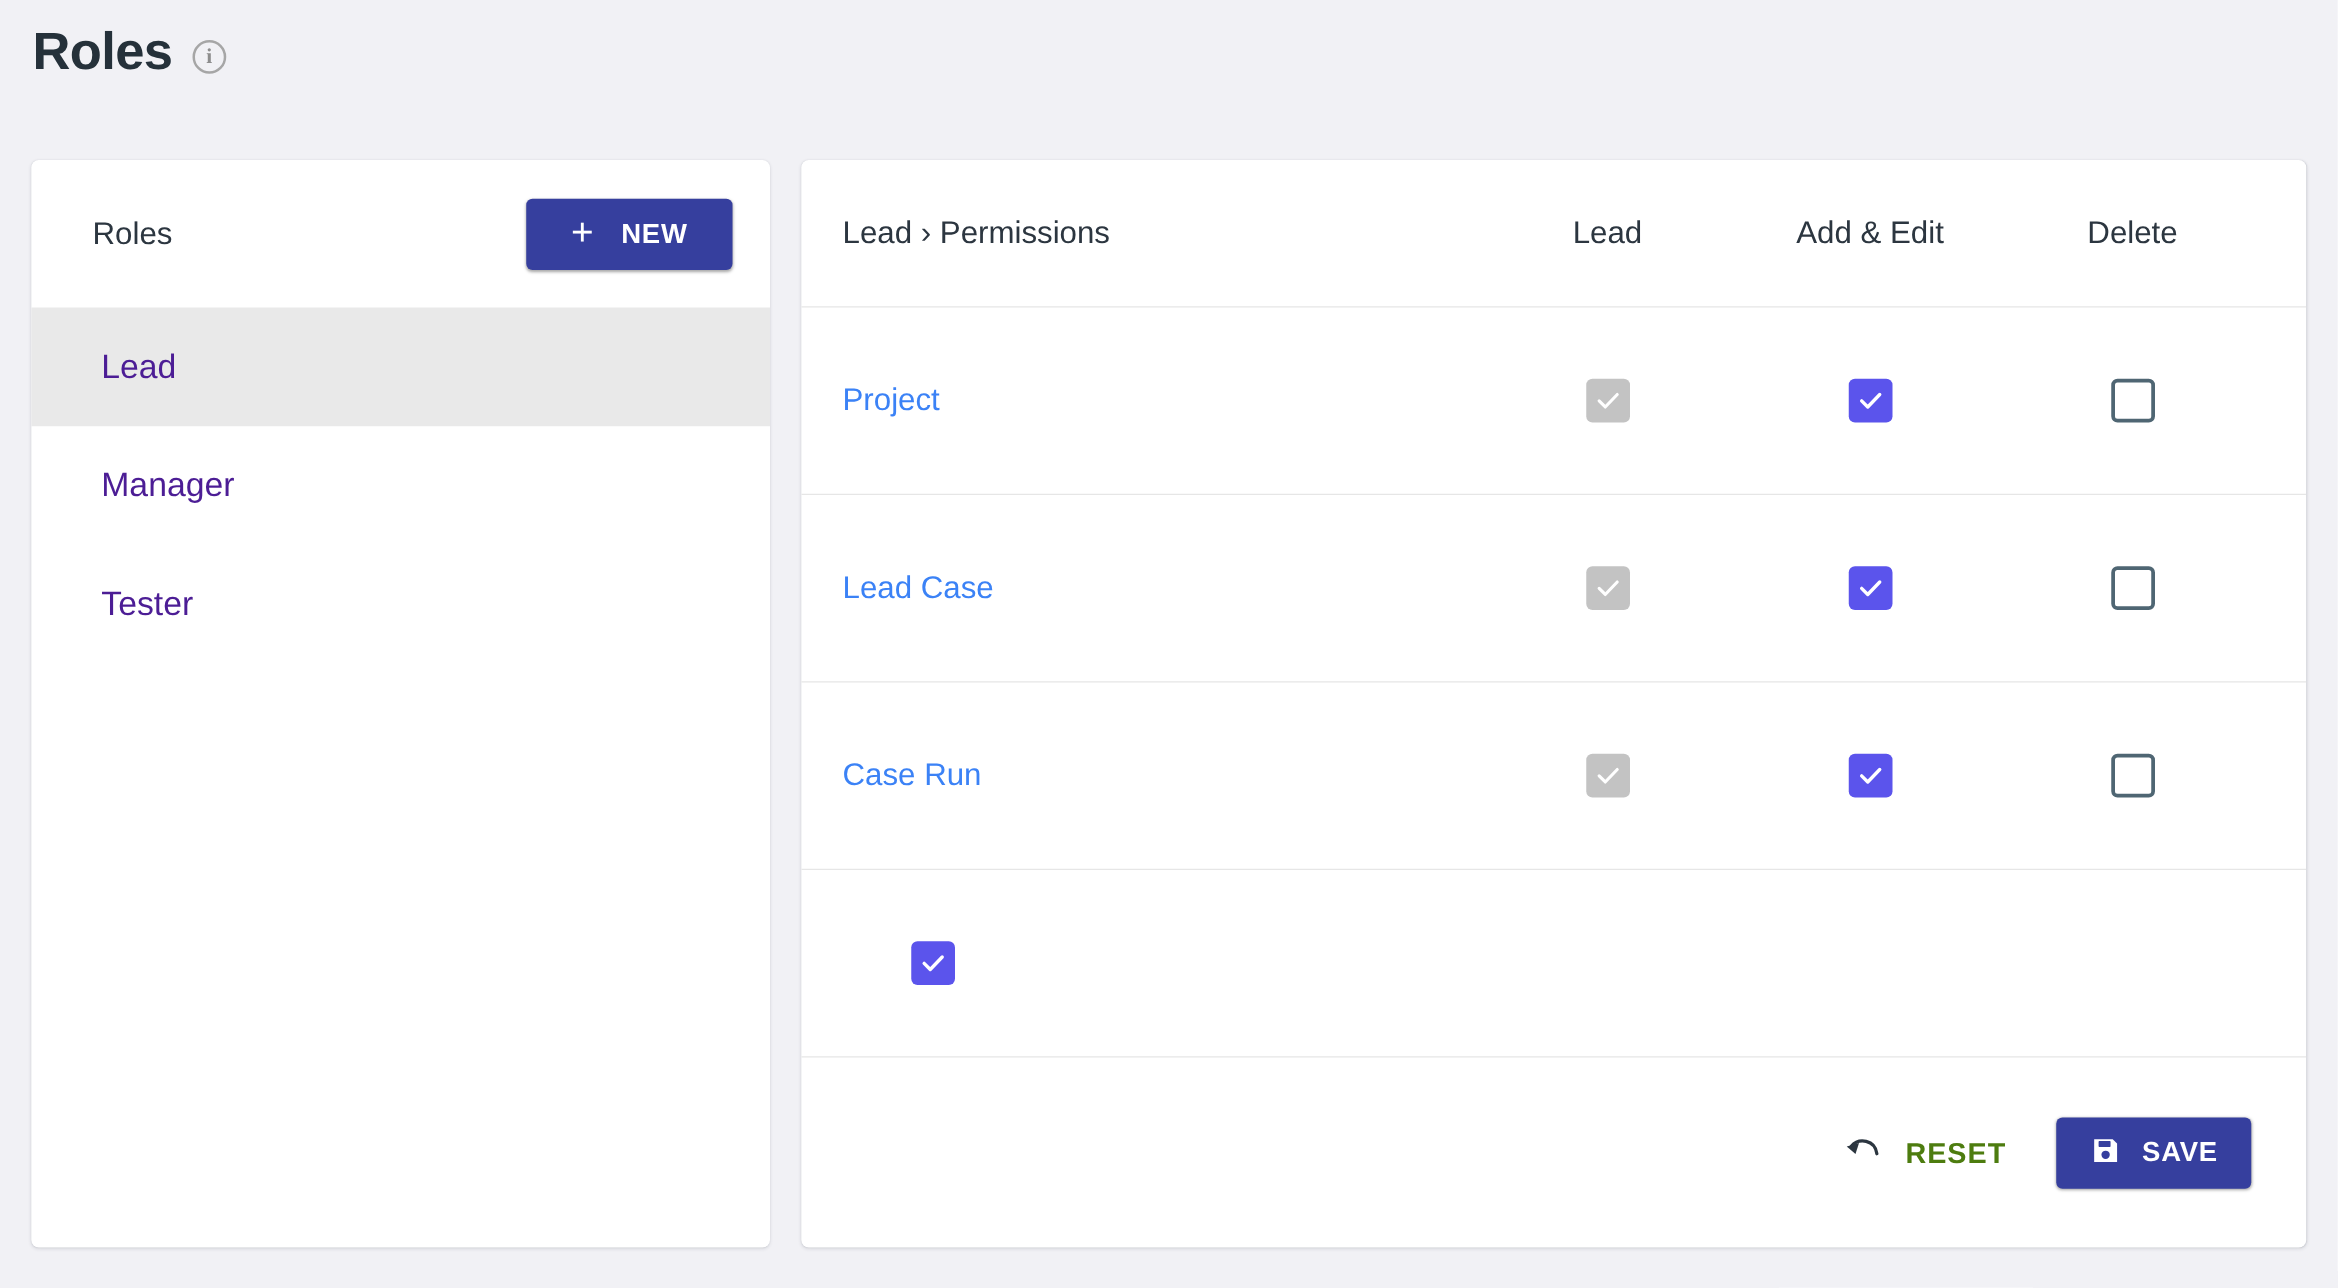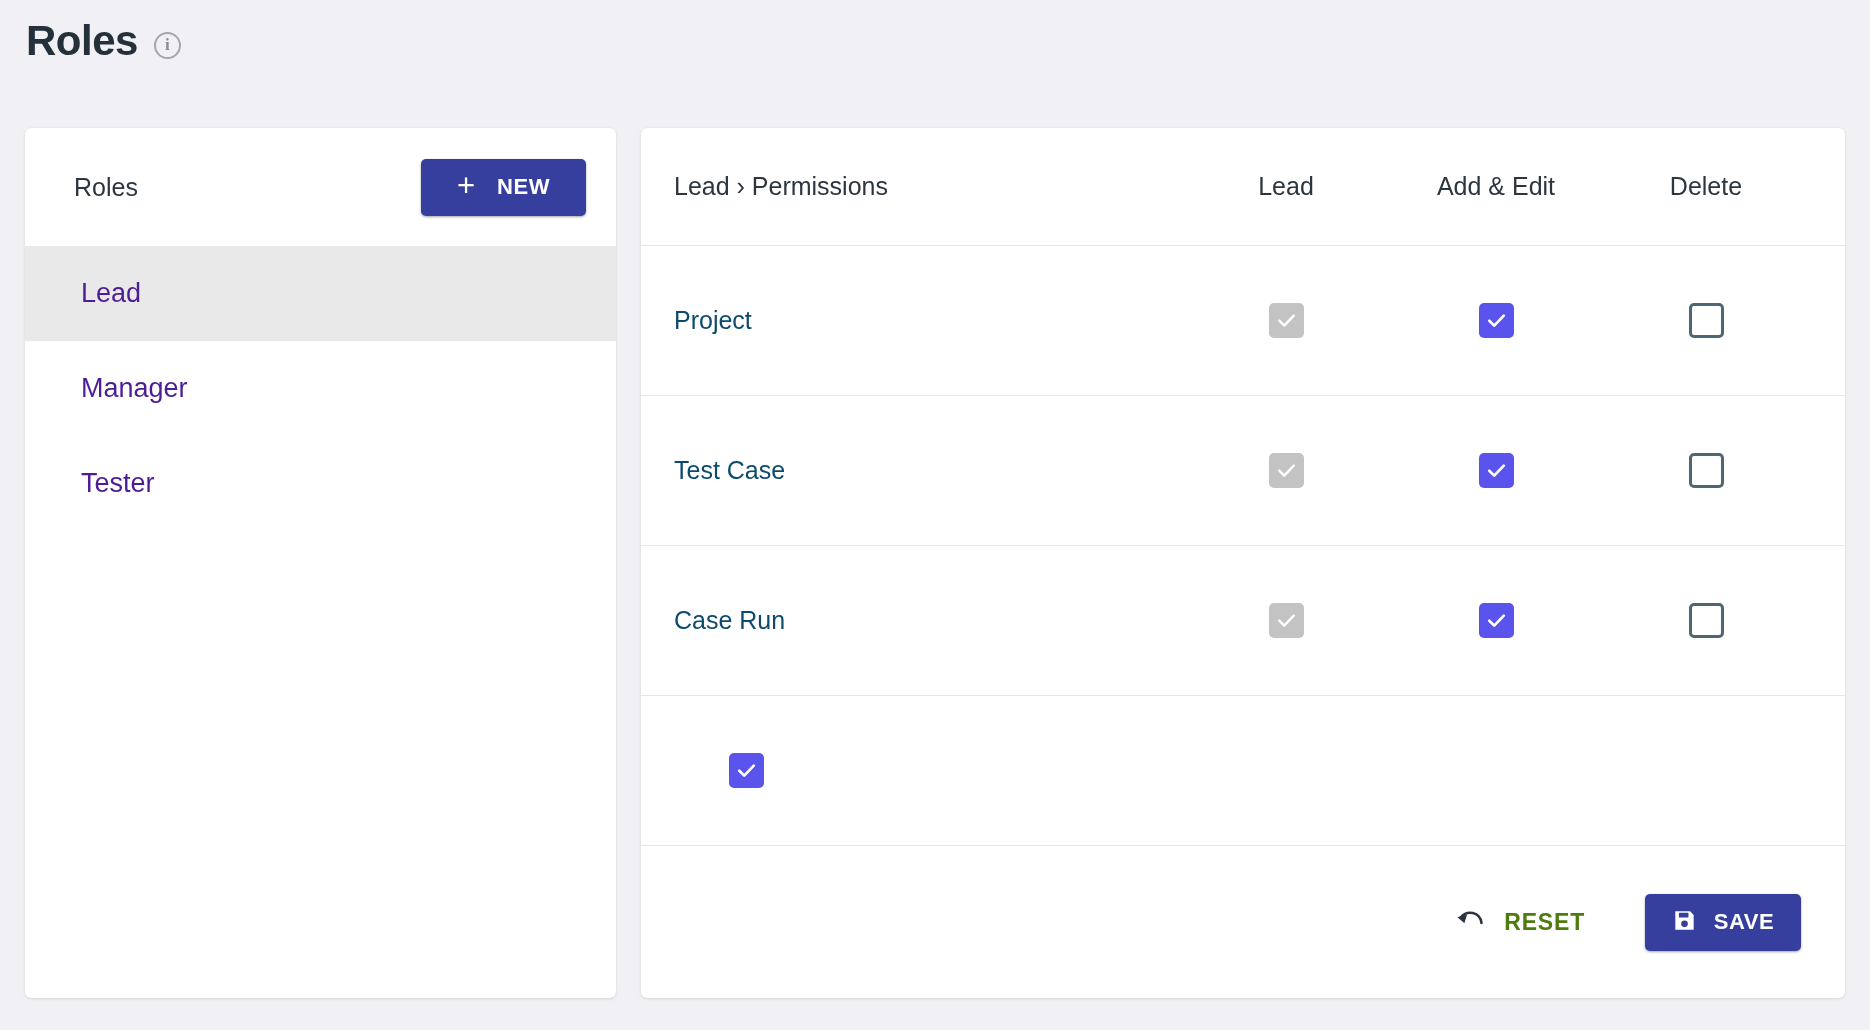--- a/index.html
+++ b/index.html
@@ -154,21 +154,21 @@
   .perm-row {
     height: 150px;
     display: flex;
     align-items: center;
     border-bottom: 1px solid #e6e6e6;
   }
   .perm-row .col-name {
     flex: 0 0 540px;
     padding-left: 33px;
     font-size: 25px;
-    color: #0c4a6e;
+    color: #3b82f6;
   }
   .perm-row .col-check {
     flex: 0 0 210px;
     display: flex;
     align-items: center;
     justify-content: center;
   }
 
   
   .cb {
@@ -216,21 +216,20 @@
     border-radius: 5px;
     height: 57px;
     min-width: 156px;
     padding: 0 25px;
     display: flex;
     align-items: center;
     justify-content: center;
     gap: 17px;
     cursor: pointer;
     box-shadow: 0 1px 3px rgba(0,0,0,0.22), 0 1px 2px rgba(0,0,0,0.16);
-    margin-left: 20px;
   }
   .btn-save .lbl {
     font-size: 22px;
     font-weight: 600;
     letter-spacing: 0.6px;
   }
 </style>
 </head>
 <body>
 
@@ -287,21 +286,21 @@
               <path d="M4.5 12.2 L9.6 17.3 L19.6 6.9" fill="none" stroke="#ffffff" stroke-width="2.8" stroke-linecap="round" stroke-linejoin="round"></path>
             </svg>
         </div>
       </div>
       <div class="col-check">
         <div class="cb empty"></div>
       </div>
     </div>
 
     <div class="perm-row">
-      <div class="col-name">Test Case</div>
+      <div class="col-name">Lead Case</div>
       <div class="col-check">
         <div class="cb disabled">
           <svg width="23" height="23" viewBox="0 0 24 24" aria-hidden="true">
               <path d="M4.5 12.2 L9.6 17.3 L19.6 6.9" fill="none" stroke="#ffffff" stroke-width="2.6" stroke-linecap="round" stroke-linejoin="round"></path>
             </svg>
         </div>
       </div>
       <div class="col-check">
         <div class="cb checked">
           <svg width="23" height="23" viewBox="0 0 24 24" aria-hidden="true">

